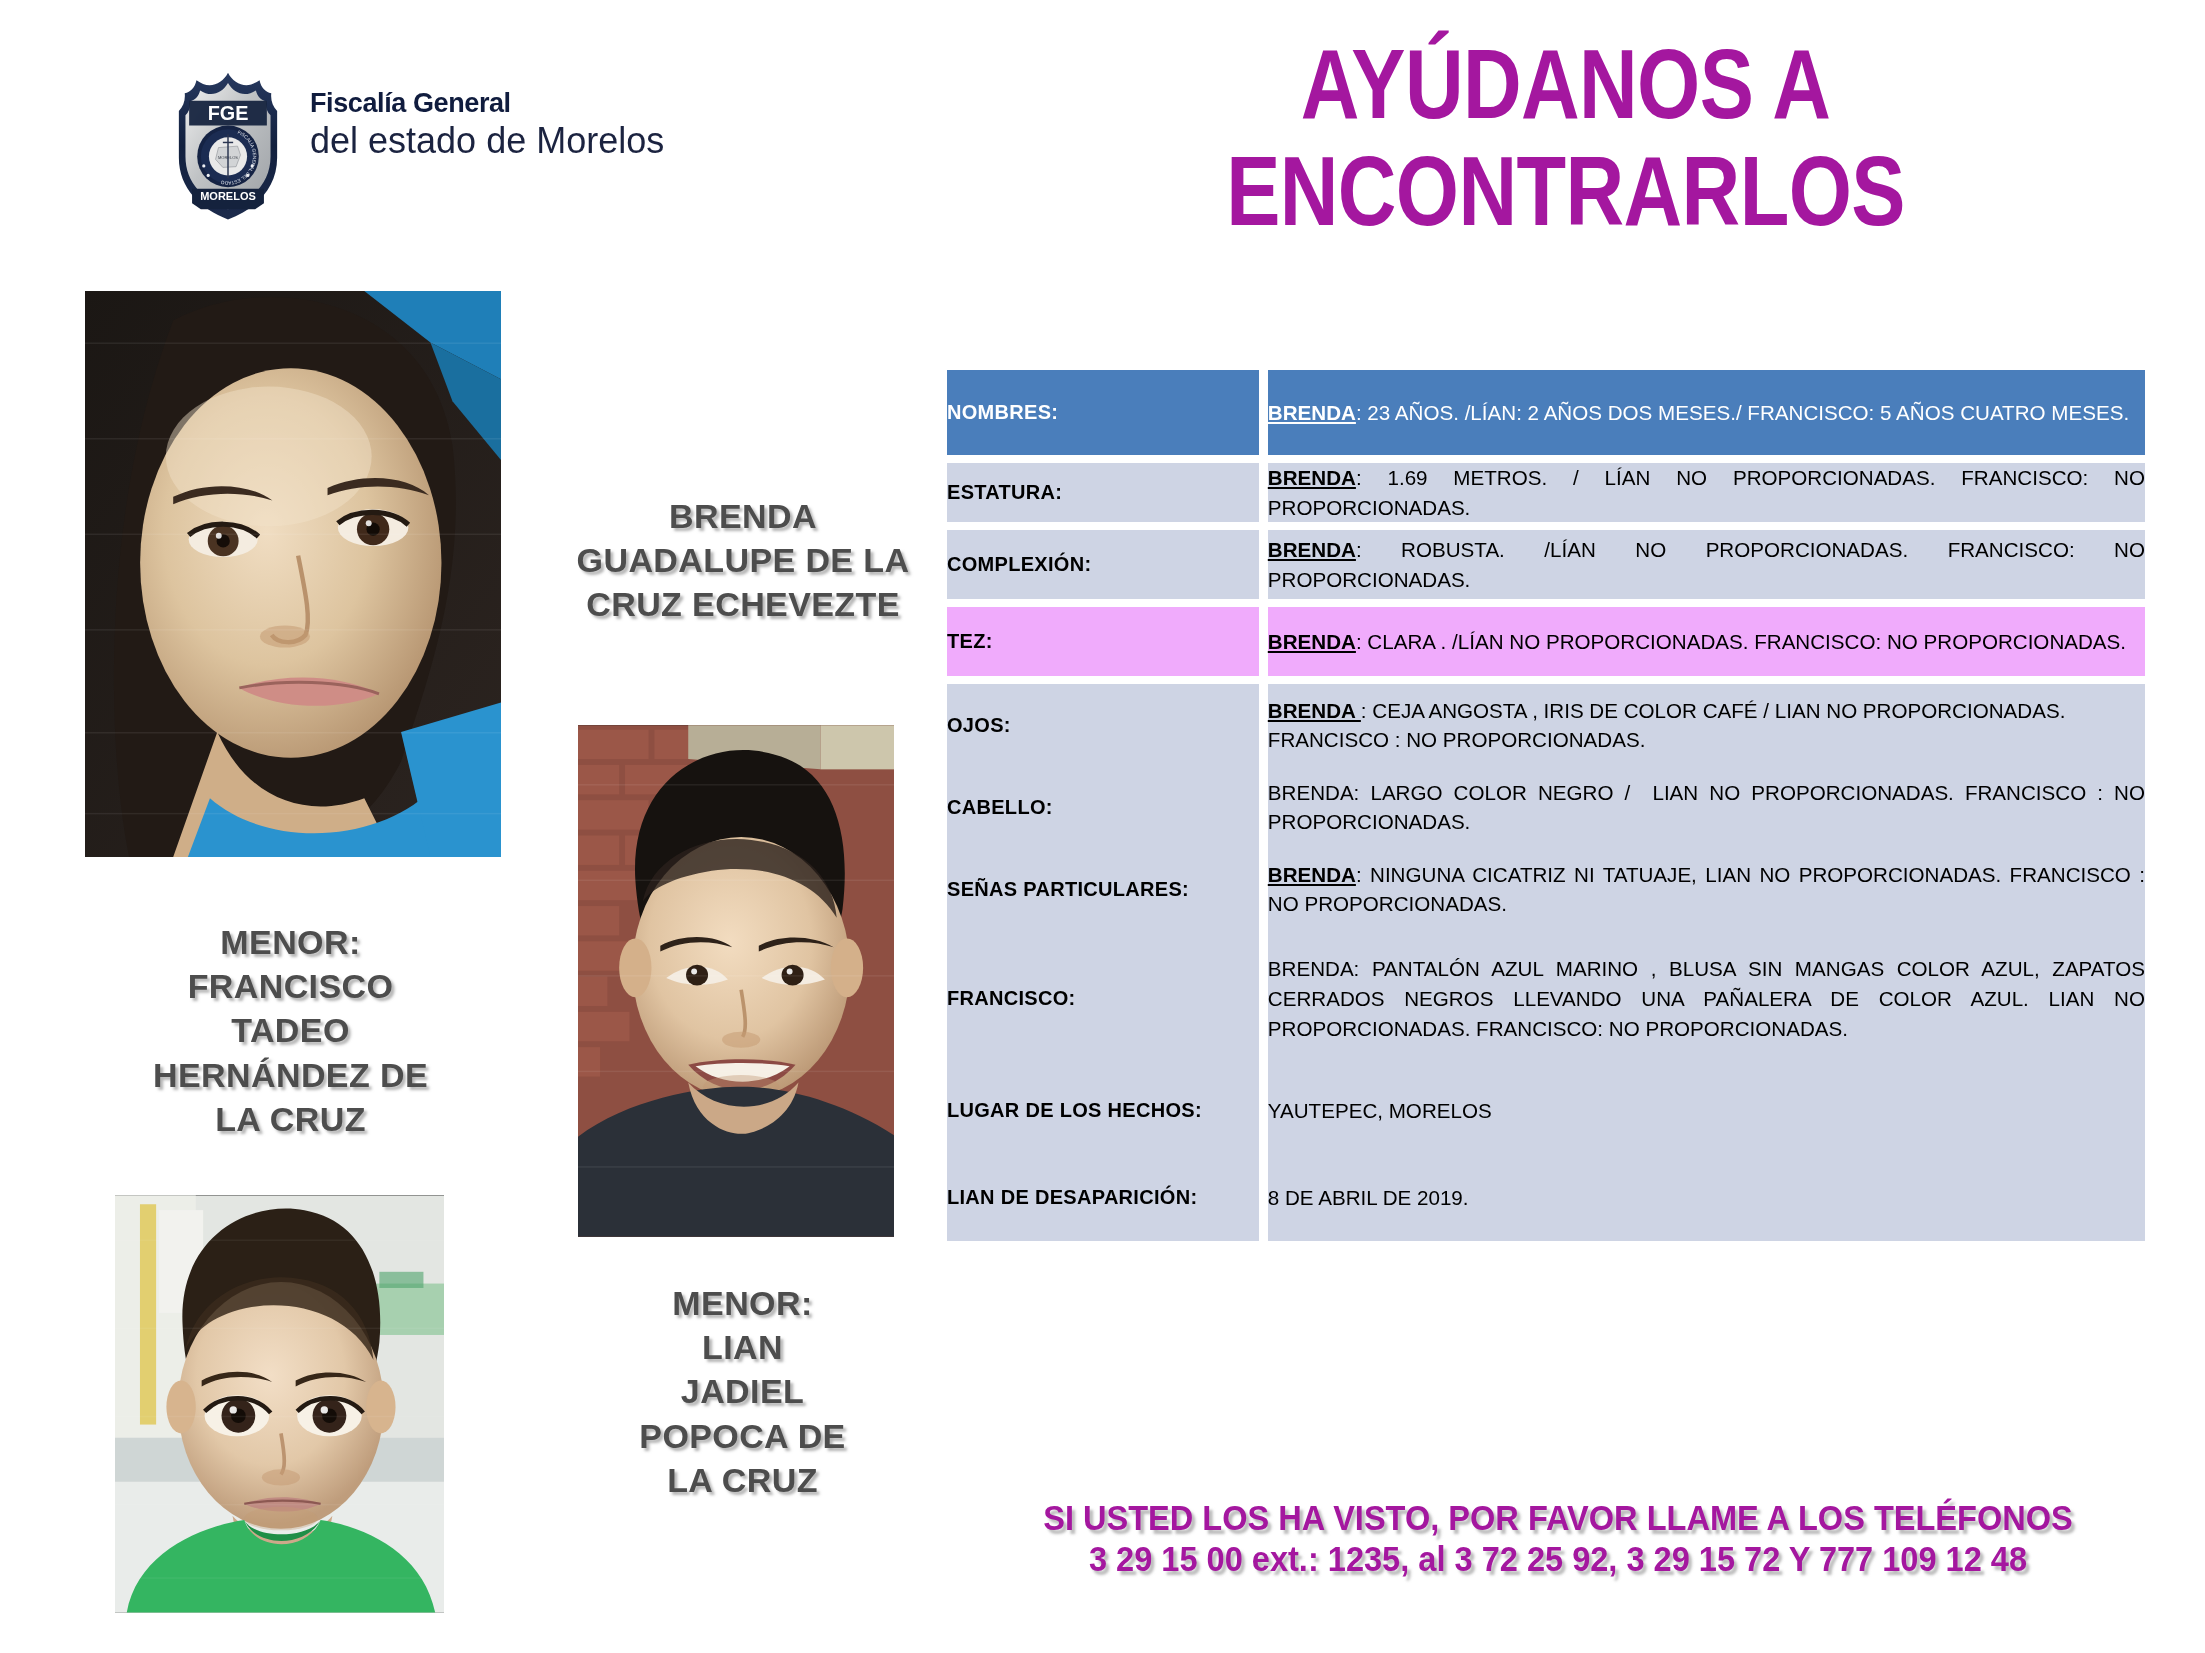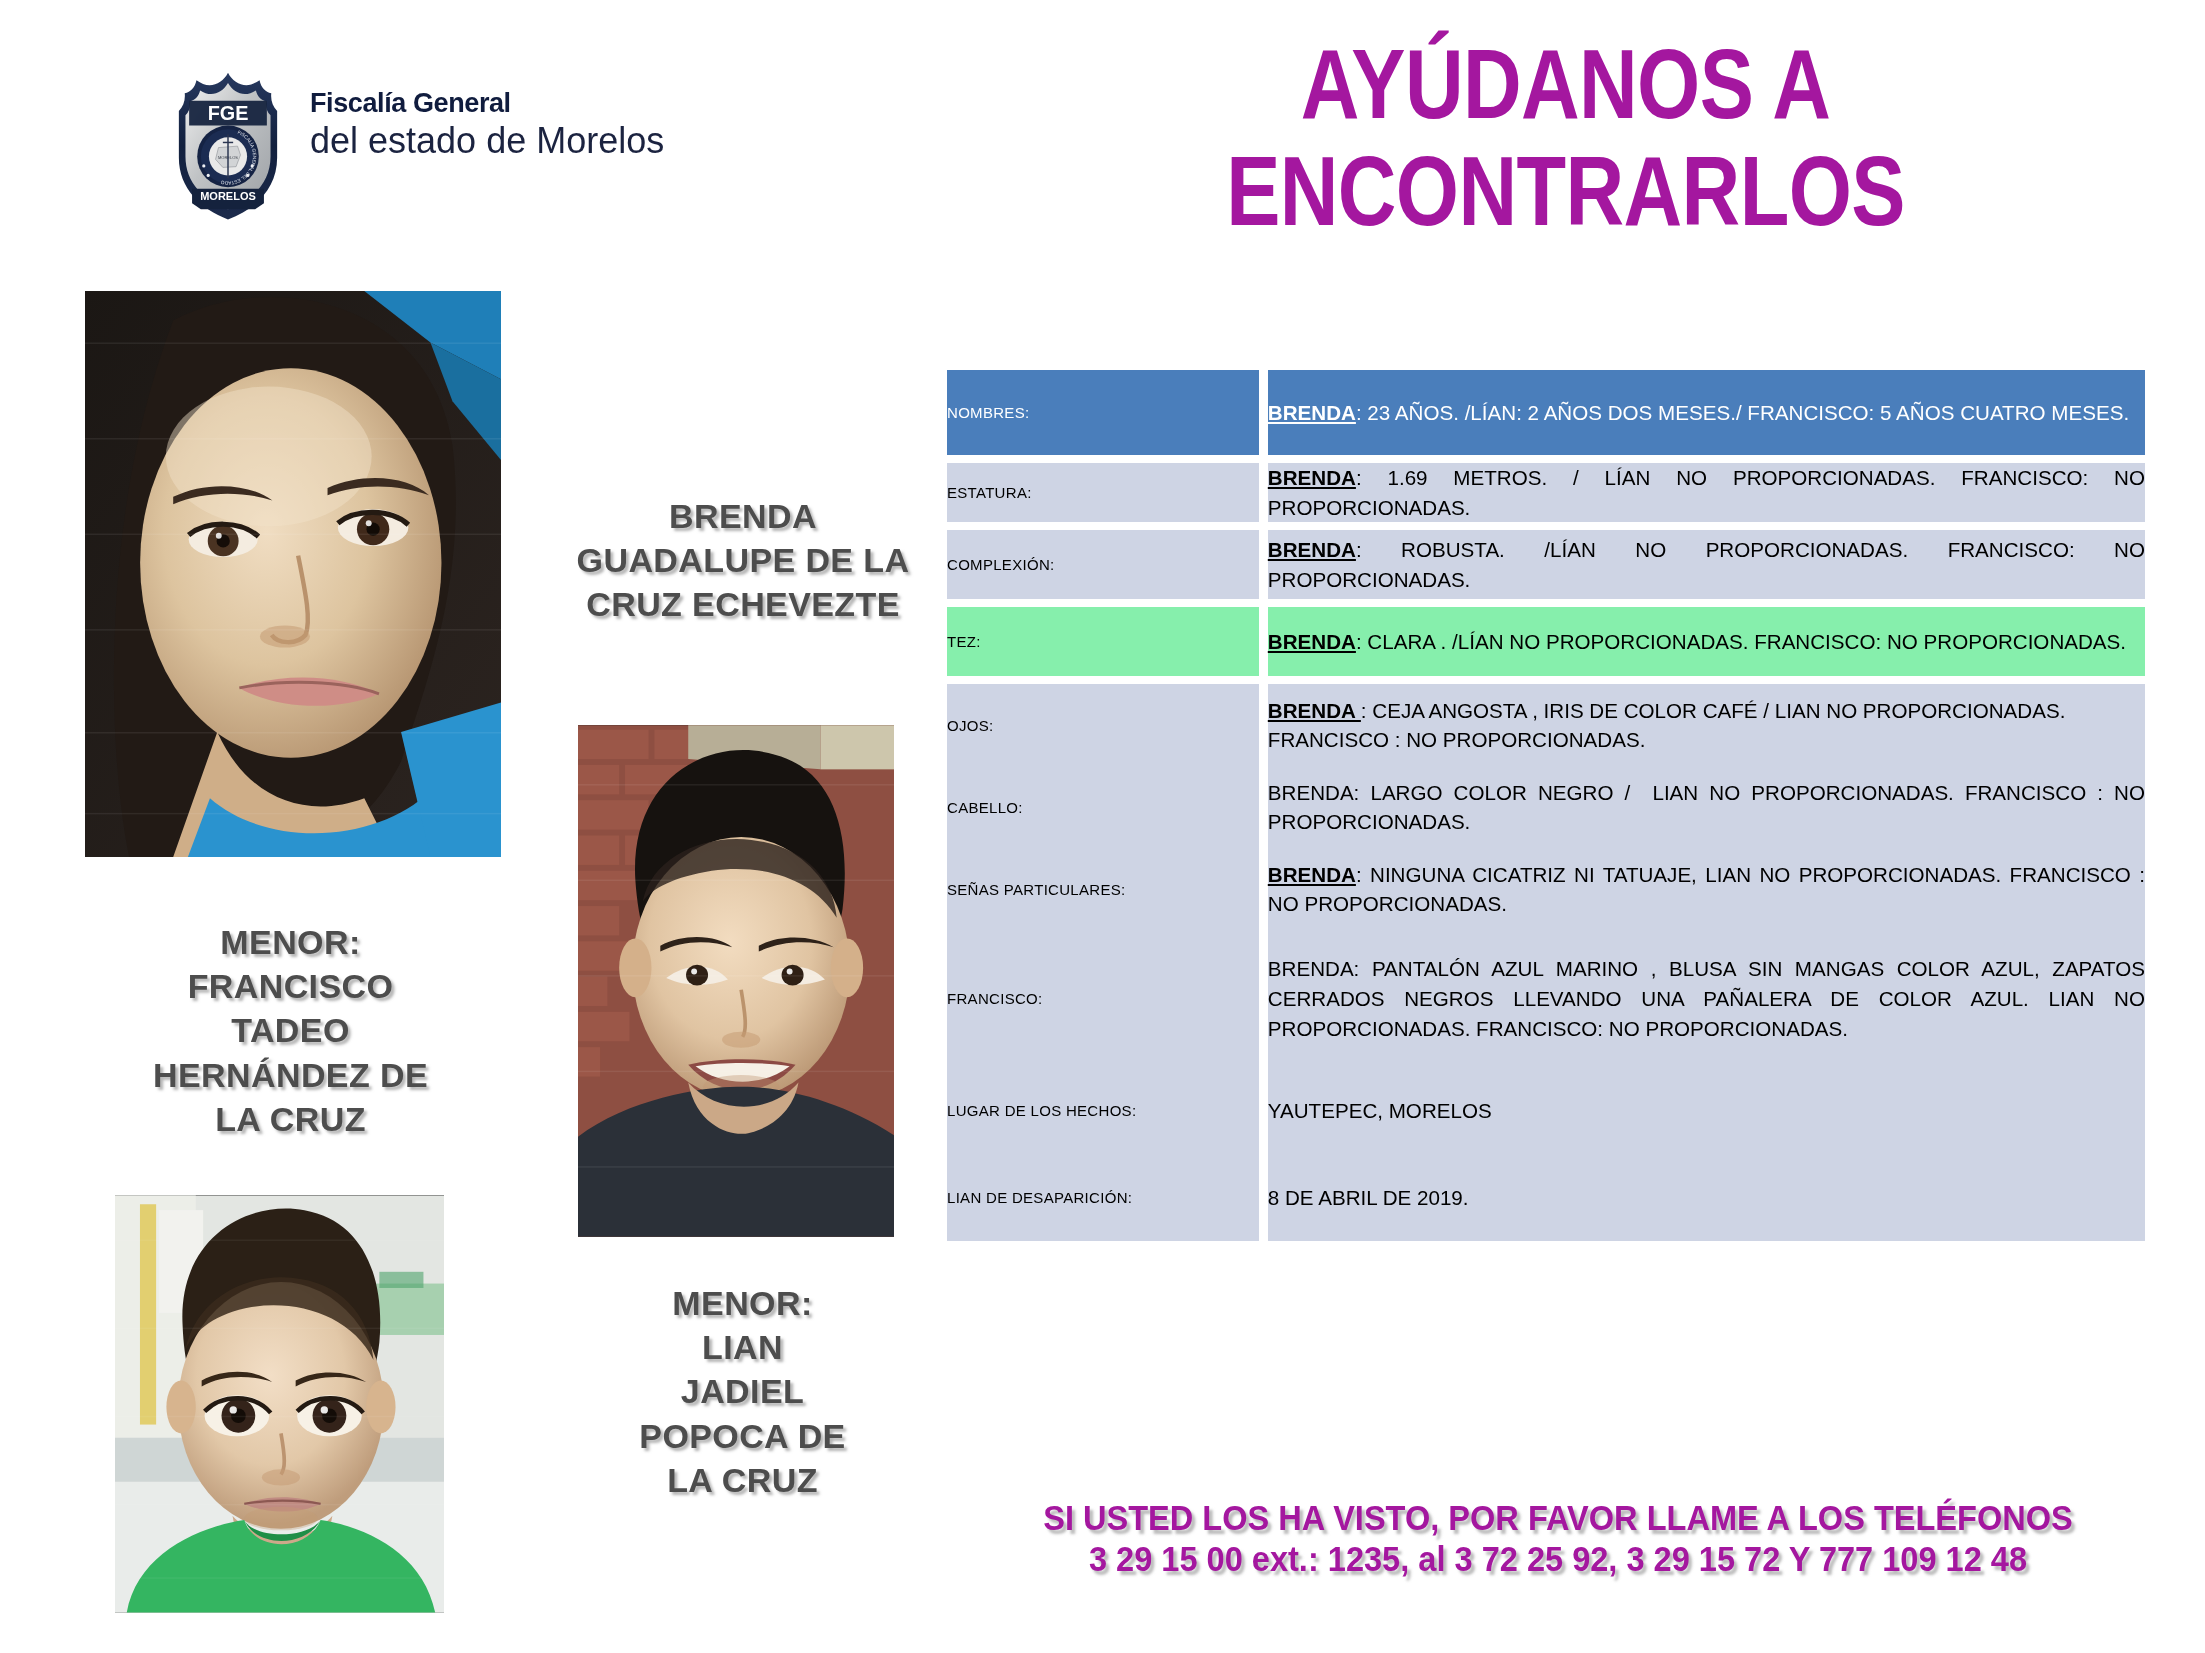--- a/index.html
+++ b/index.html
@@ -52,34 +52,34 @@
 
   
   #data-table{
     position:absolute;left:947px;top:370px;width:1198px;
     border-collapse:separate;border-spacing:0;
   }
   #data-table td{vertical-align:middle;padding:0;}
   .lbl{
     width:312px;
     padding:4.4px 0 4.4px 23.5px;
-    font-size:15px;font-weight:normal;color:#000;
+    font-size:20px;font-weight:bold;color:#000;
     letter-spacing:0.3px;
   }
   .val{
     padding:7.4px 19px 7.4px 20.6px;
     font-size:20.6px;color:#000;line-height:1.44;
     text-align:justify;
   }
   .val b{font-weight:normal;}
   .val u{text-decoration:underline;font-weight:bold;}
   .r-head .lbl,.r-head .val{background:#4a7ebb;color:#fff;}
   .r-head .lbl{color:#fff;}
   .r-dark .lbl,.r-dark .val{background:#ced4e4;}
-  .r-light .lbl,.r-light .val{background:#86efac;}
+  .r-light .lbl,.r-light .val{background:#f0abfc;}
   .r-block .lbl,.r-block .val{background:#ced4e4;}
   .gapcol{width:8.8px;background:#fff !important;padding:0 !important;}
   tr.spacer td{height:8px;background:#fff !important;padding:0 !important;}
 
   
   #contact{
     position:absolute;left:948px;top:1497px;width:1220px;text-align:center;
     color:#a4179f;font-weight:bold;
     text-shadow:3.7px 3.7px 2.9px rgba(150,150,150,.65);
   }

